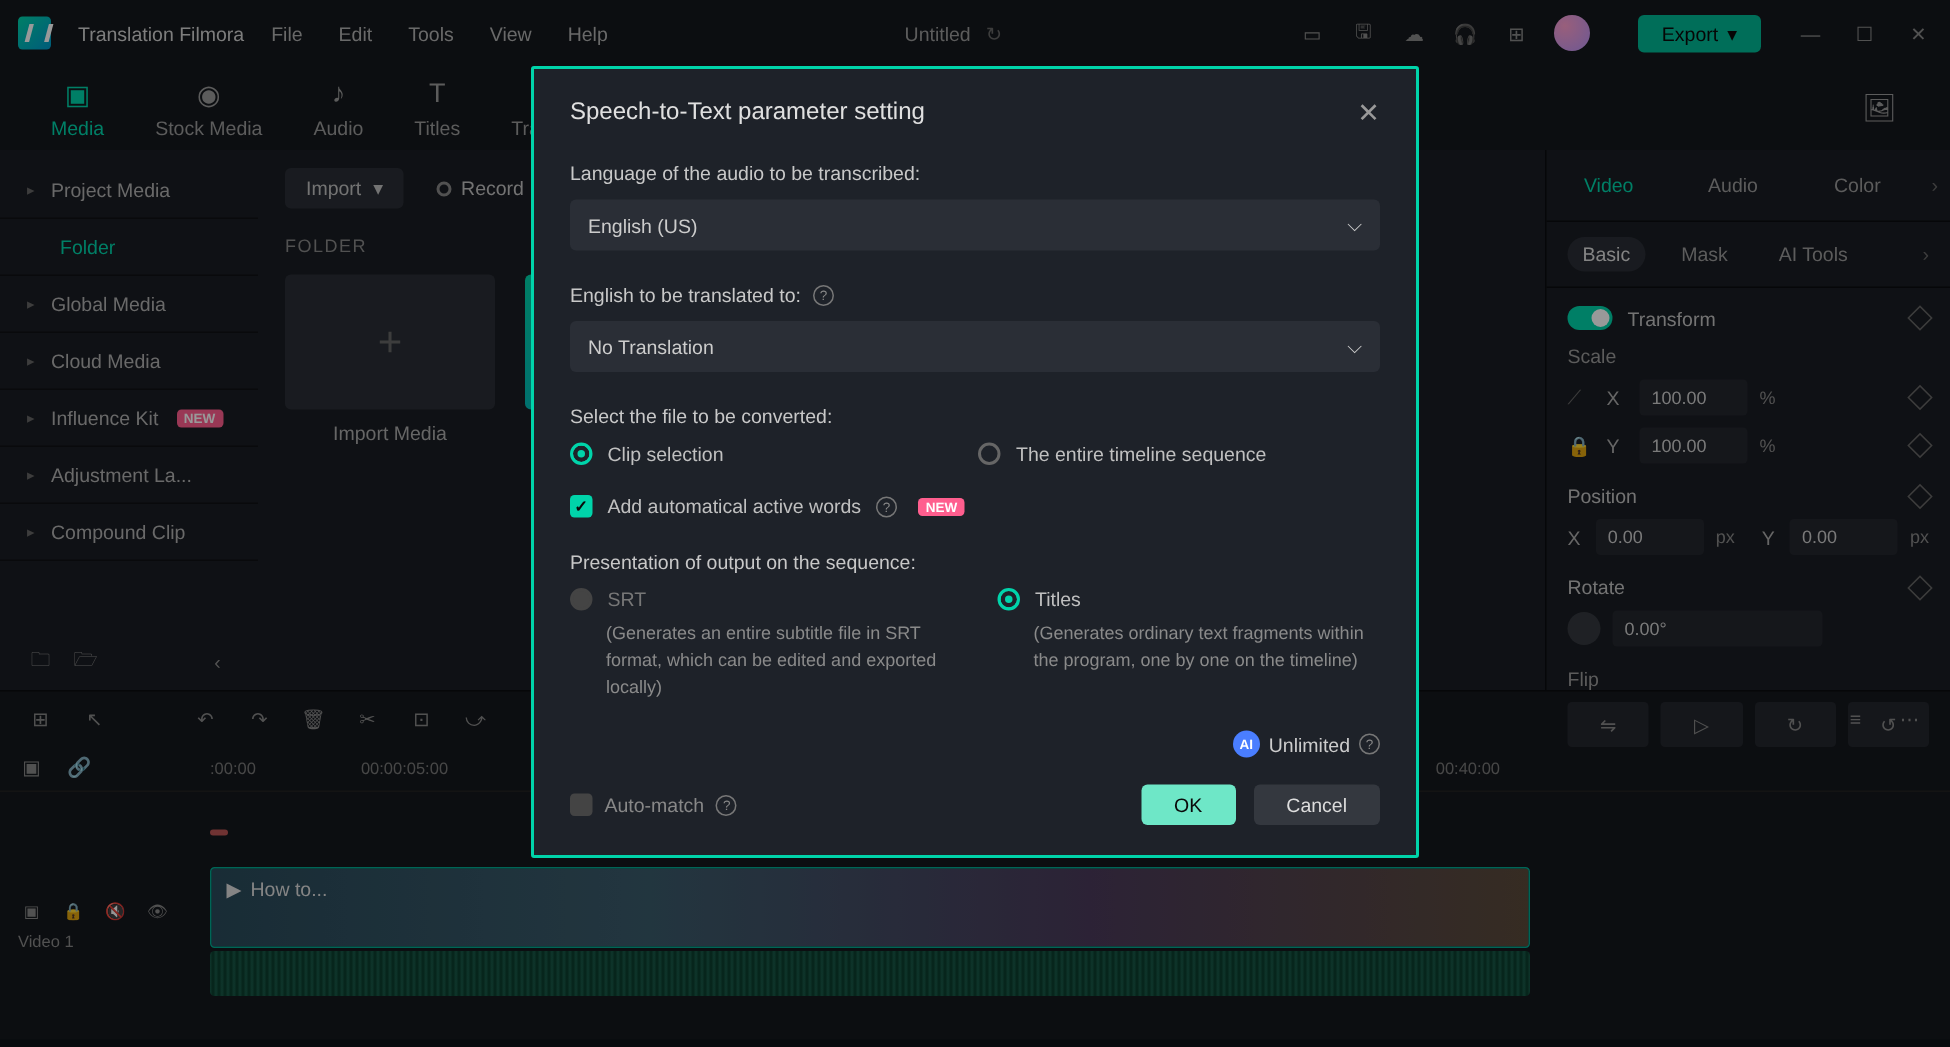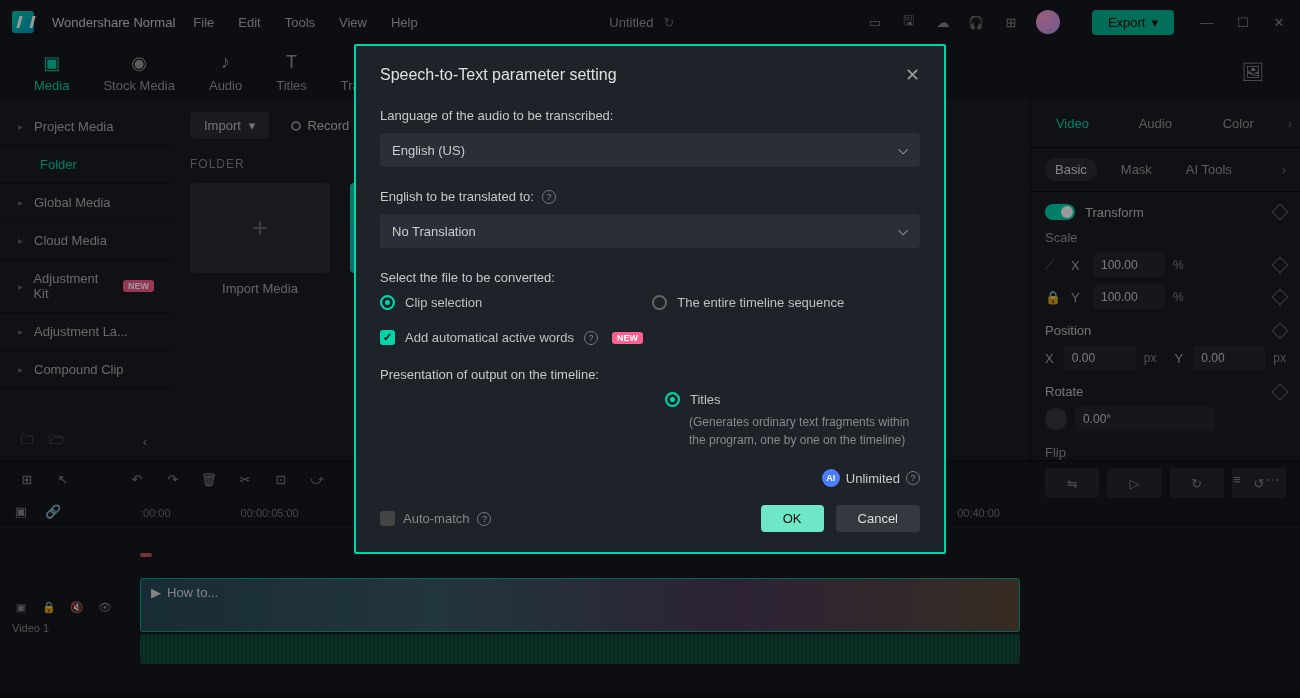--- a/index.html
+++ b/index.html
@@ -103,21 +103,21 @@
 .btn { padding: 6px 22px; border-radius: 4px; cursor: pointer; }
 .btn-ok { background: #6ee7c7; color: #0a0a0a; font-weight:500;}
 .btn-cancel { background: #34383f; color: #ddd; }
 .help-circ { width:14px; height:14px; border-radius:50%; border:1px solid #777; display:inline-flex; align-items:center; justify-content:center; font-size:9px; color:#888;}
 </style>
 </head>
 <body>
 
 <div class="titlebar">
   <div class="logo"></div>
-  <span class="app-name">Wondershare Normal</span>
+  <span class="app-name">Translation Filmora</span>
   <div class="menu-group">
     <span class="menu-item">File</span>
     <span class="menu-item">Edit</span>
     <span class="menu-item">Tools</span>
     <span class="menu-item">View</span>
     <span class="menu-item">Help</span>
   </div>
   <div class="title-center">
     <span>Untitled</span>
     <span style="color:#666;">↻</span>
@@ -180,21 +180,21 @@
     <div class="sidebar-item">
         <span class="caret">▸</span>
         <span>Global Media</span>
       </div>
     <div class="sidebar-item">
         <span class="caret">▸</span>
         <span>Cloud Media</span>
       </div>
     <div class="sidebar-item">
         <span class="caret">▸</span>
-        <span>Adjustment Kit</span>
+        <span>Influence Kit</span>
         <span class="badge-new">NEW</span>
       </div>
     <div class="sidebar-item">
         <span class="caret">▸</span>
         <span>Adjustment La...</span>
       </div>
     <div class="sidebar-item">
         <span class="caret">▸</span>
         <span>Compound Clip</span>
       </div>
@@ -395,23 +395,28 @@
       </div>
     </div>
 
     <div class="radio-opt" style="margin-bottom:22px;">
       <div class="check">✓</div>
       <span>Add automatical active words</span>
       <span class="help-circ">?</span>
       <span class="badge-new">NEW</span>
     </div>
 
-    <div class="modal-label">Presentation of output on the timeline:</div>
+    <div class="modal-label">Presentation of output on the sequence:</div>
     <div class="presentation-row">
       <div class="pres-col">
+        <div class="pres-head radio-opt">
+          <div class="radio" style="border-color:#444;background:#444;"></div>
+          <span style="color:#777;">SRT</span>
+        </div>
+        <div class="pres-desc">(Generates an entire subtitle file in SRT format, which can be edited and exported locally)</div>
       </div>
       <div class="pres-col">
         <div class="pres-head radio-opt">
           <div class="radio checked"></div>
           <span>Titles</span>
         </div>
         <div class="pres-desc">(Generates ordinary text fragments within the program, one by one on the timeline)</div>
       </div>
     </div>
 

